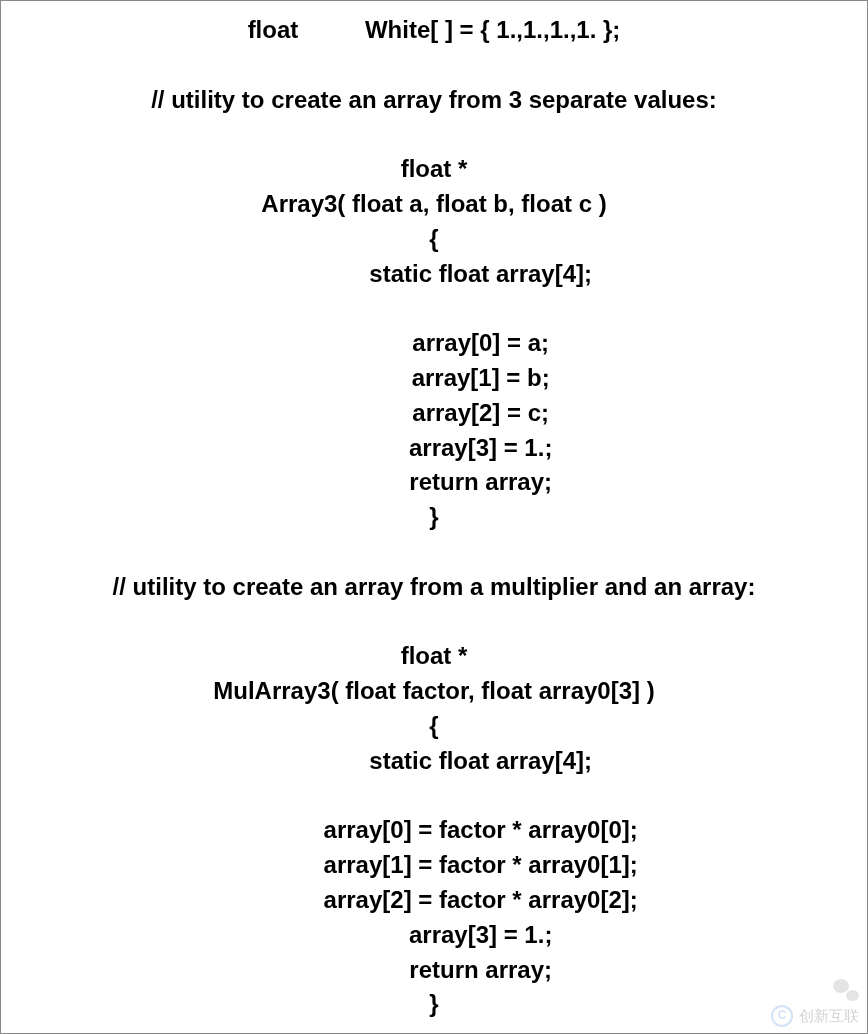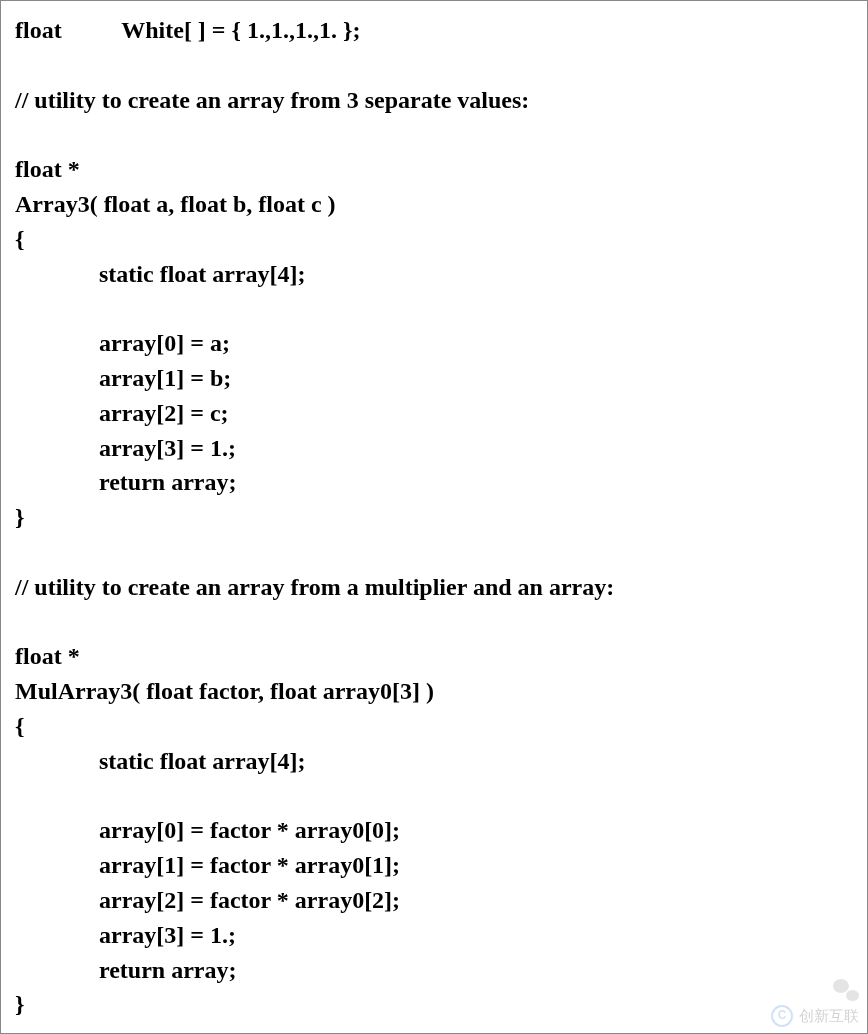--- a/index.html
+++ b/index.html
@@ -10,23 +10,24 @@
     font-family: Arial, Helvetica, sans-serif;
     font-weight: bold;
     font-size: 24px;
     color: #000000;
     padding: 12px 14px;
     position: relative;
     border: 1px solid #888;
     line-height: 1.45;
   }
   pre {
-    font-family: Liberation Serif, serif;
+    font-family: Liberation Sans, sans-serif;
     font-weight: bold;
     white-space: pre;
+    text-align: center;
   }
   .watermark {
     position: absolute;
     right: 8px;
     bottom: 6px;
     opacity: 0.22;
     font-size: 14px;
     font-weight: normal;
     display: flex;
     flex-direction: column;

